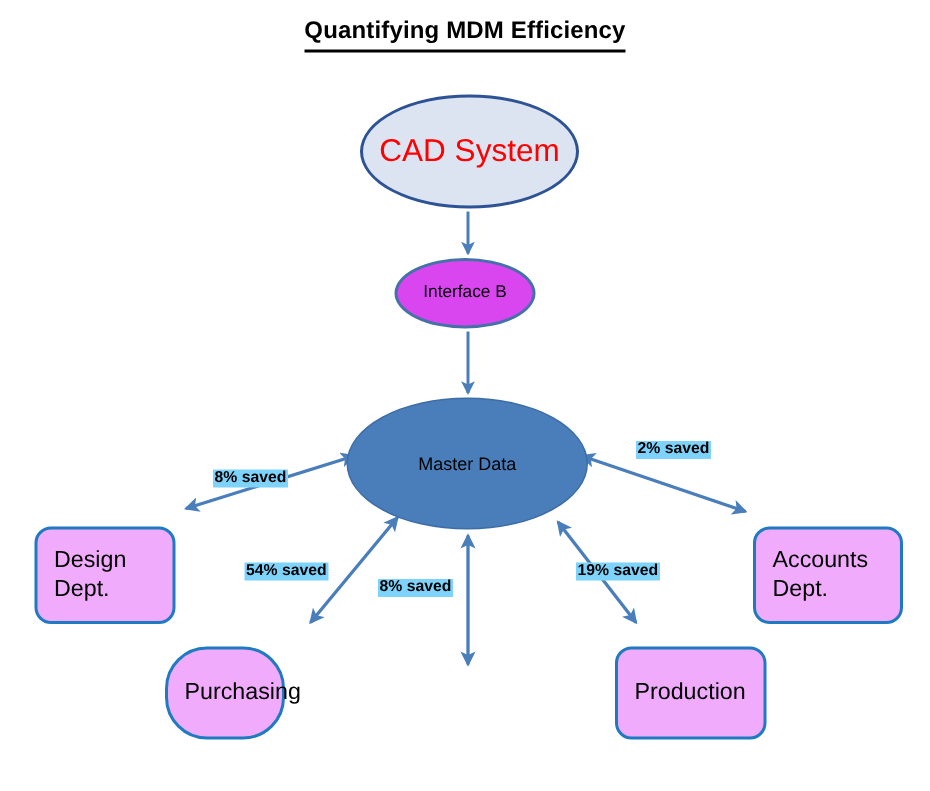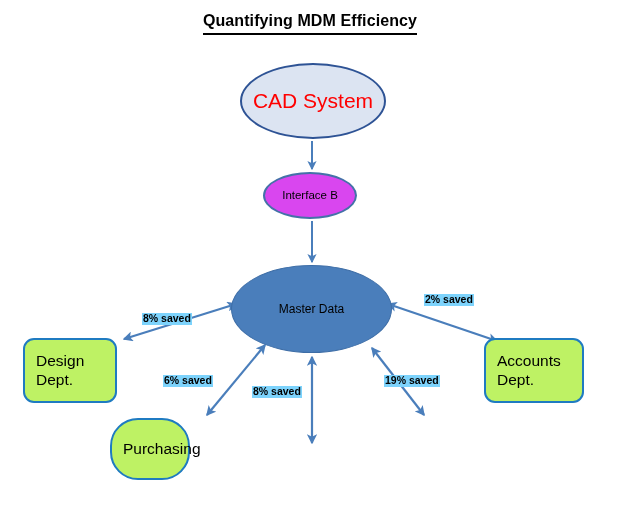--- a/index.html
+++ b/index.html
@@ -104,34 +104,35 @@
     border: 1.5px solid #3d6da6;
   }
   .node-master .node-label {
     color: #000000;
     font-size: 12px;
     font-weight: normal;
   }
 
   
   .box {
-    background: #bef264;
+    background: #f0abfc;
     border: 2.2px solid #1f7bc1;
     border-radius: 11px;
     padding-left: 11px;
     padding-right: 21px;
+    margin-top: 13px;
   }
   .box .node-label {
     color: #000000;
     font-size: 15.5px;
     text-align: left;
   }
 
   .node-design      { left: 23px;  top: 338px; width: 94px;  height: 65px; }
-  .node-accounts    { left: 484px; top: 338px; width: 100px; height: 65px; }
+  .node-accounts    { left: 502px; top: 338px; width: 100px; height: 65px; }
   .node-purchasing  { left: 110px; top: 418px; width: 80px;  height: 62px; border-radius: 28px; }
   .node-materials   { left: 254px; top: 445px; width: 117px; height: 72px; }
   .node-production  { left: 410px; top: 418px; width: 101px; height: 62px; }
 
   
   .edge-label {
     position: absolute;
     font-size: 10.5px;
     font-weight: bold;
     color: #000000;
@@ -197,24 +198,27 @@
   <div class="node box node-accounts">
     <div class="node-label">Accounts
 Dept.</div>
   </div>
 
   <div class="node box node-purchasing">
     <div class="node-label">Purchasing</div>
   </div>
 
 
+  <div class="node box node-production">
+    <div class="node-label">Production</div>
+  </div>
 
   <div class="edge-label lbl-design">8% saved</div>
 
   <div class="edge-label lbl-accounts">2% saved</div>
 
-  <div class="edge-label lbl-purchasing">6% saved</div>
+  <div class="edge-label lbl-purchasing">54% saved</div>
 
   <div class="edge-label lbl-materials">8% saved</div>
 
   <div class="edge-label lbl-production">19% saved</div>
 
 </div>
 
 </body></html>

